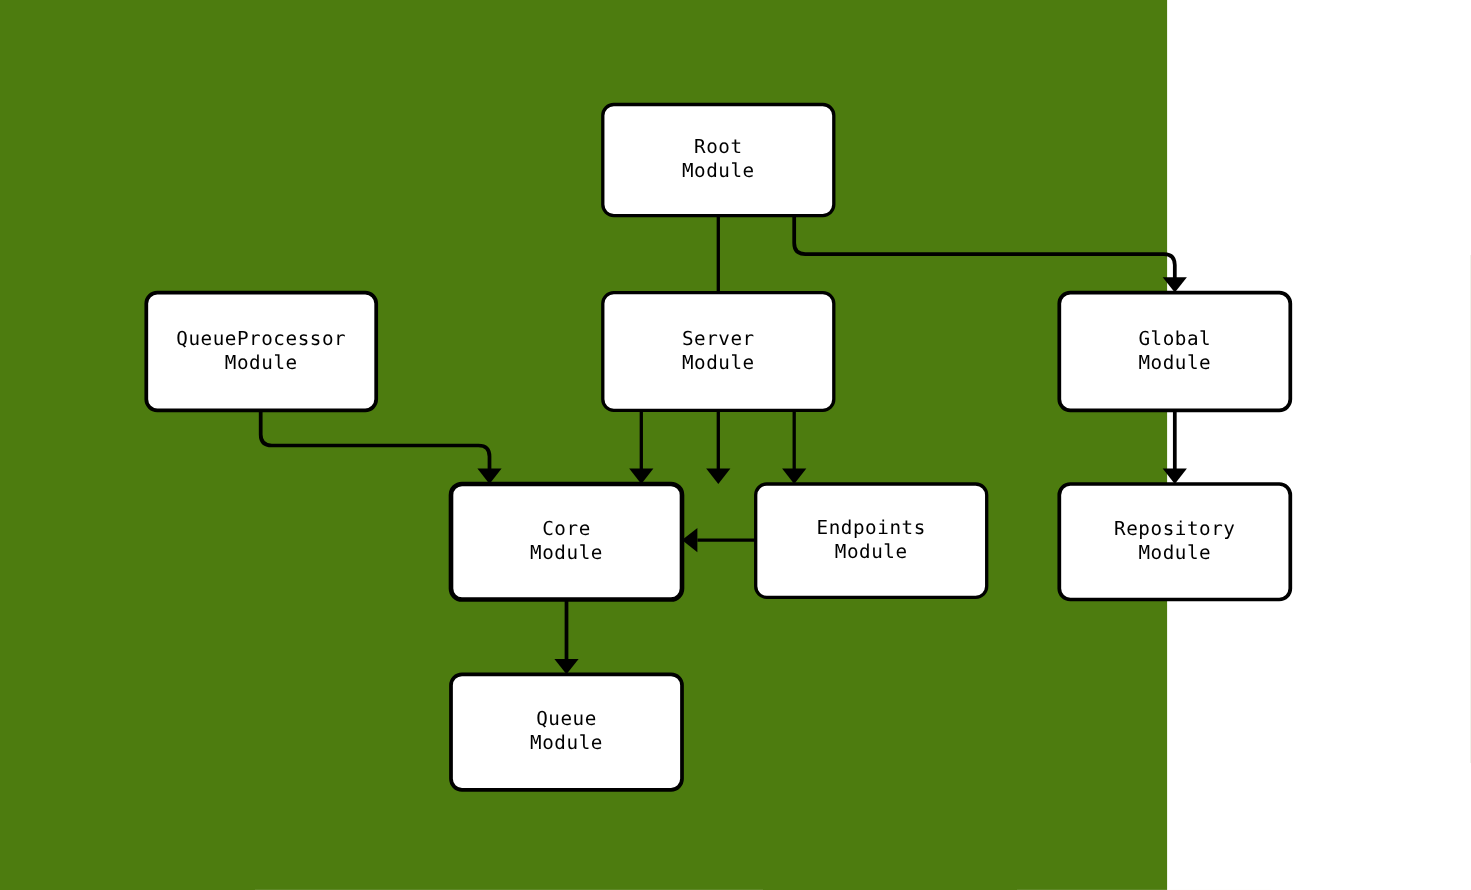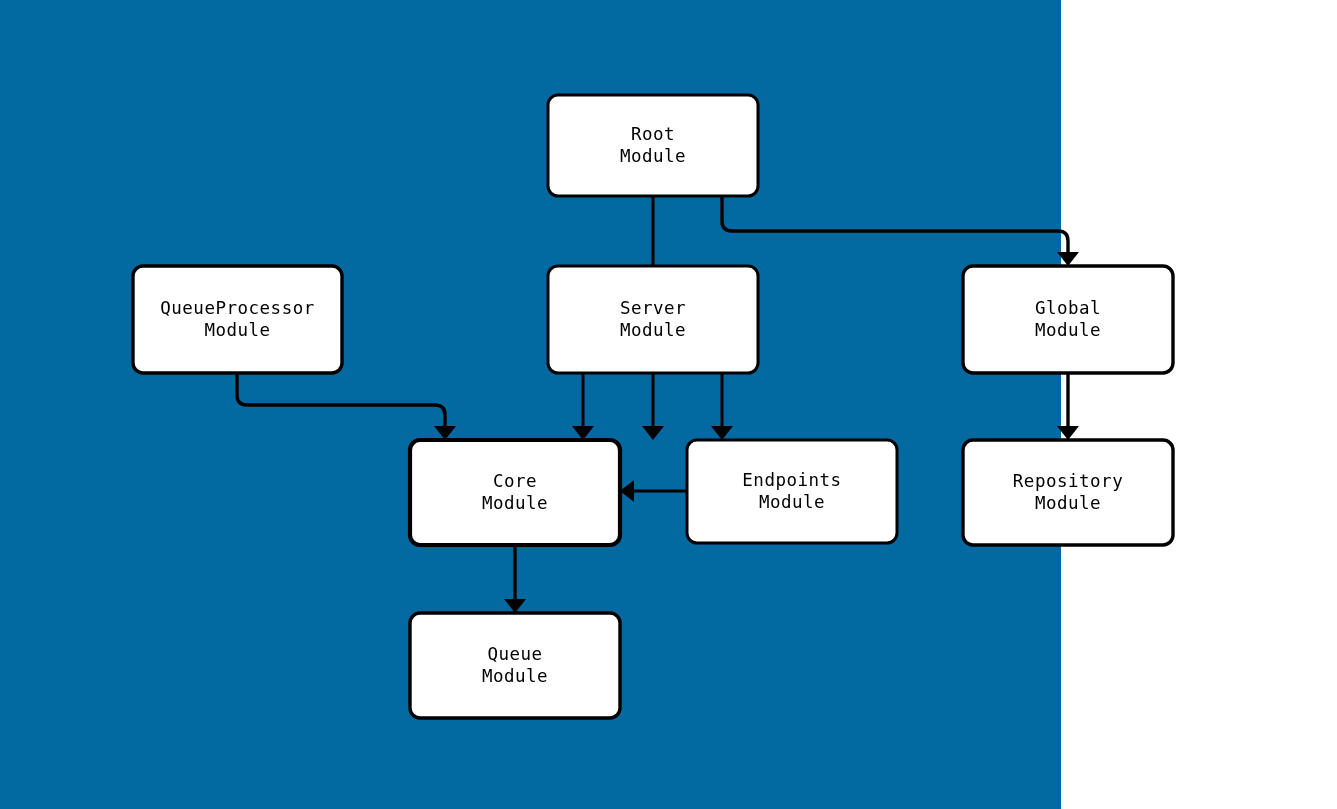--- a/index.html
+++ b/index.html
@@ -10,21 +10,21 @@
   body {
     width: 1337px;
     height: 809px;
     font-family: "DejaVu Sans Mono", "Liberation Mono", monospace;
     overflow: hidden;
   }
   #diagram-canvas {
     position: relative;
     width: 1061px;
     height: 809px;
-    background: #0369a1;
+    background: #4d7c0f;
   }
   svg.diagram-svg {
     position: absolute;
     top: 0;
     left: 0;
     width: 1337px;
     height: 809px;
     display: block;
   }
   .node-rect {

